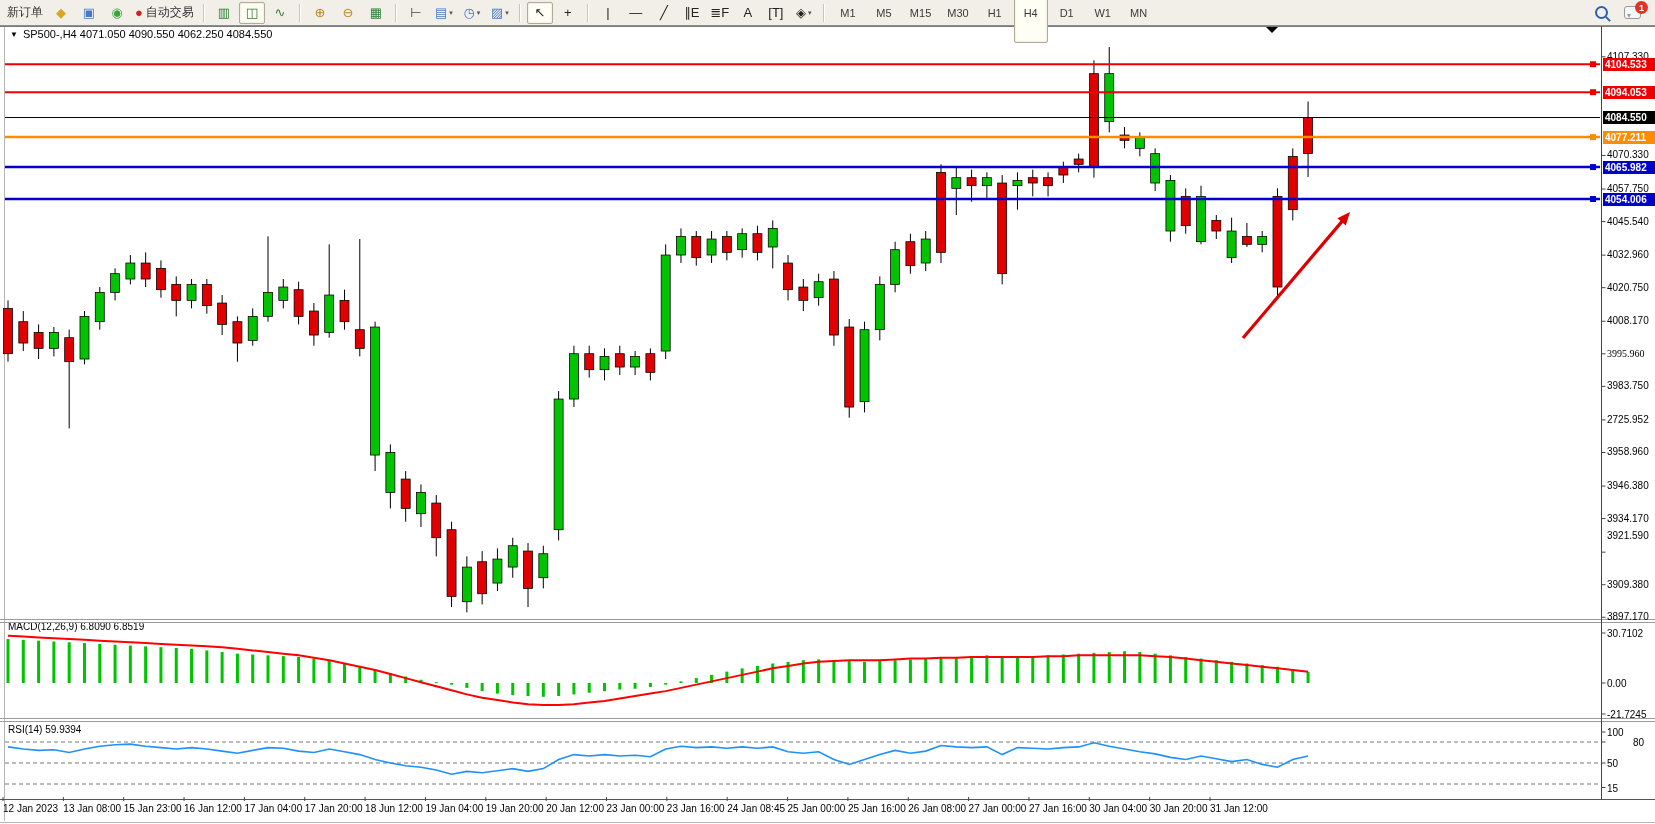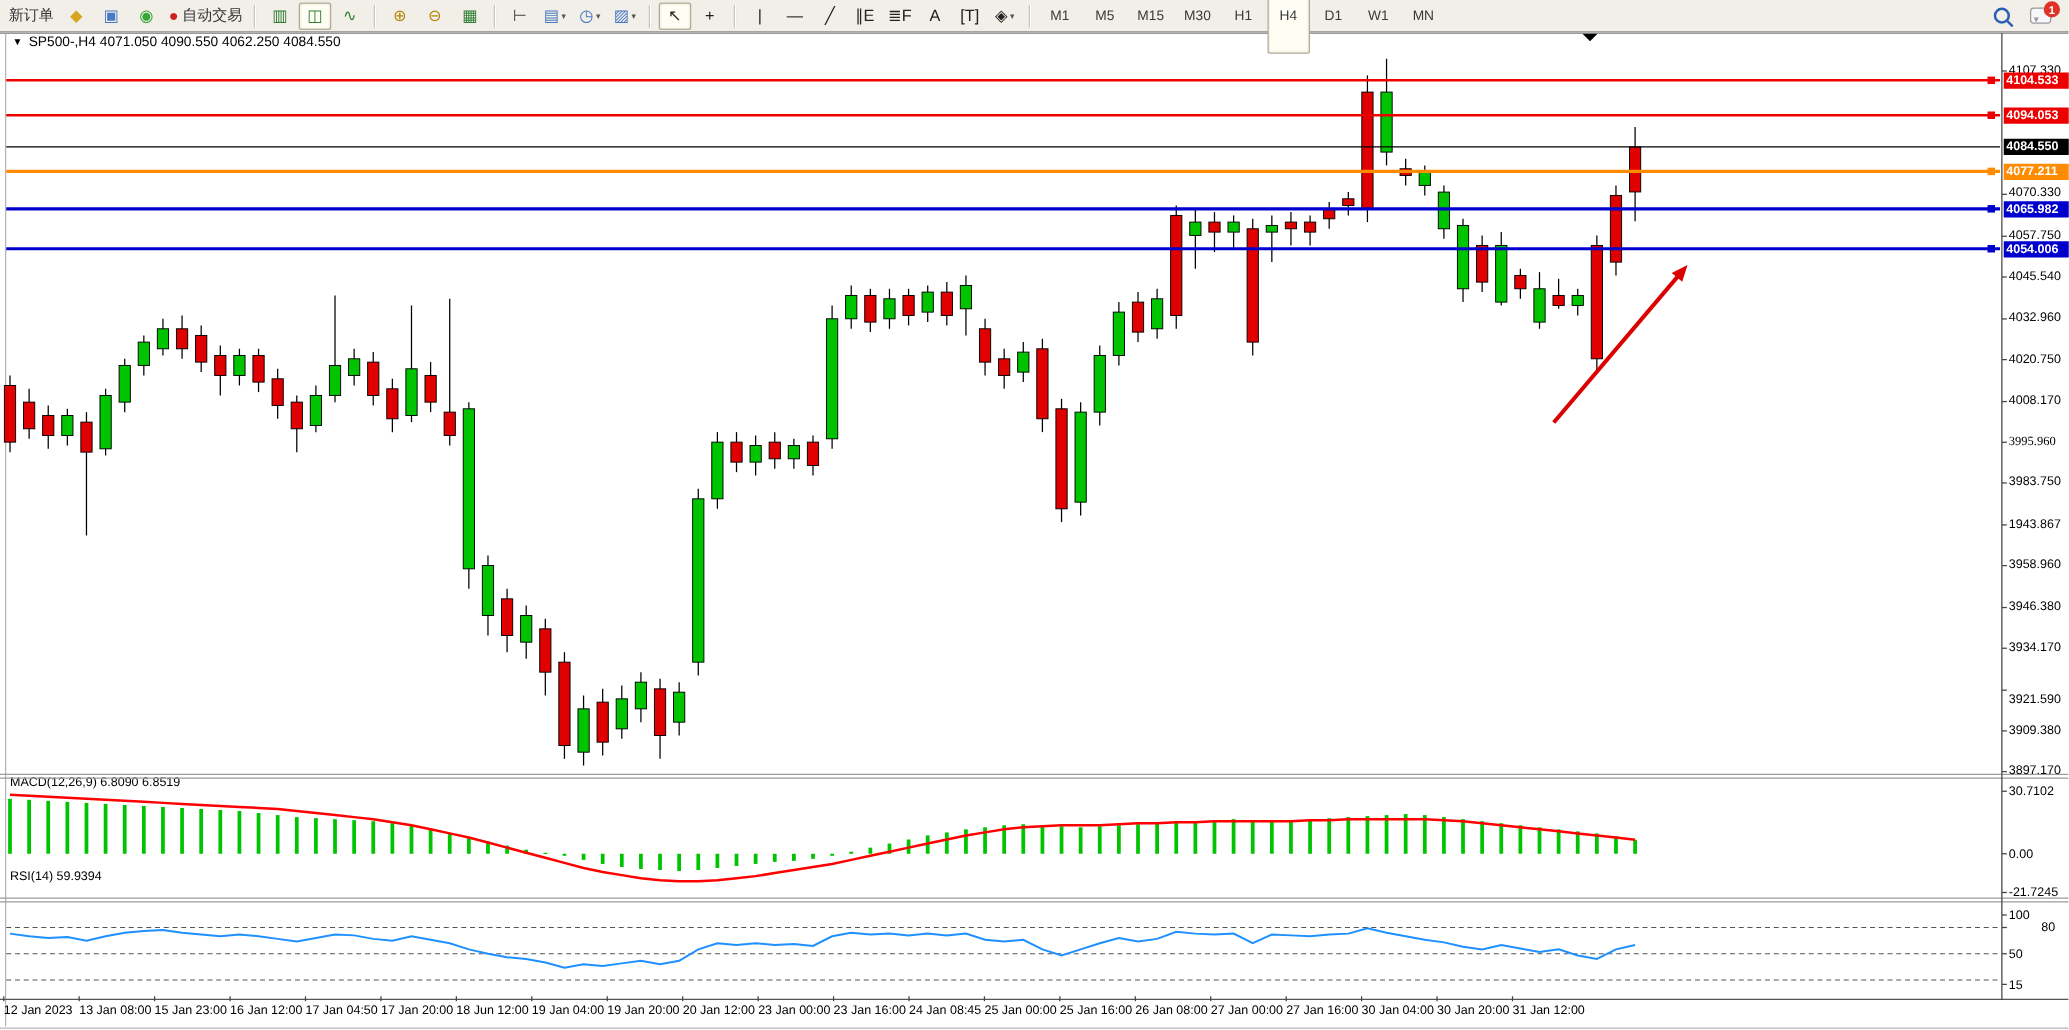--- a/index.html
+++ b/index.html
@@ -507,57 +507,57 @@
     <line x1="1149.65" y1="797" x2="1149.65" y2="801" stroke="#444"></line>
     <line x1="1210" y1="797" x2="1210" y2="801" stroke="#444"></line>
     <line x1="1243" y1="338" x2="1344.8216228295983" y2="218.09790208851055" stroke="#dd0000" stroke-width="3.2"></line>
     <polygon points="1350,212 1345.7774447839479,225.4692251984809 1337.392829412246,218.34895658917839" fill="#dd0000"></polygon>
     <polygon points="1266,27 1278,27 1272,33" fill="#000"></polygon>
   </svg>
 
 <div class="sym"><span class="tri">▼</span><span>SP500-,H4  4071.050 4090.550 4062.250 4084.550</span></div>
 
 <div class="ind-lbl" style="top:621px;left:8px">MACD(12,26,9) 6.8090 6.8519</div>
-<div class="ind-lbl" style="top:696px;left:8px">RSI(14) 59.9394</div>
+<div class="ind-lbl" style="top:724px;left:8px">RSI(14) 59.9394</div>
 
 <div id="overlays">
     <div class="plabel" style="top: 57.7475px; background: rgb(238, 0, 0);">4104.533</div>
     <div class="plabel" style="top: 85.6976px; background: rgb(238, 0, 0);">4094.053</div>
     <div class="plabel" style="top: 111.042px; background: rgb(0, 0, 0);">4084.550</div>
     <div class="plabel" style="top: 130.615px; background: rgb(255, 140, 0);">4077.211</div>
     <div class="plabel" style="top: 160.563px; background: rgb(0, 0, 205);">4065.982</div>
     <div class="plabel" style="top: 192.503px; background: rgb(0, 0, 205);">4054.006</div>
     <div class="ptick" style="top: 50.7879px;">4107.330</div>
     <div class="ptick" style="top: 149.467px;">4070.330</div>
     <div class="ptick" style="top: 183.018px;">4057.750</div>
     <div class="ptick" style="top: 215.582px;">4045.540</div>
     <div class="ptick" style="top: 249.133px;">4032.960</div>
     <div class="ptick" style="top: 281.697px;">4020.750</div>
     <div class="ptick" style="top: 315.248px;">4008.170</div>
     <div class="ptick" style="top: 347.812px; font-family: Liberation Serif, serif;">3995.960</div>
     <div class="ptick" style="top: 380.376px;">3983.750</div>
-    <div class="ptick" style="top: 413.927px;">1943.867</div>
+    <div class="ptick" style="top: 413.927px;">2725.952</div>
     <div class="ptick" style="top: 446.491px;">3958.960</div>
     <div class="ptick" style="top: 480.042px;">3946.380</div>
     <div class="ptick" style="top: 512.606px;">3934.170</div>
-    <div class="ptick" style="top: 554px;">3921.590</div>
+    <div class="ptick" style="top: 530px;">3921.590</div>
     <div class="ptick" style="top: 578.721px;">3909.380</div>
     <div class="ptick" style="top: 611.285px;">3897.170</div>
     <div class="stick" style="top: 628.004px;">30.7102</div>
     <div class="stick" style="top: 678px;">0.00</div>
     <div class="stick" style="top: 709px;">-21.7245</div>
     <div class="stick" style="top: 727px;">100</div>
     <div class="stick" style="top: 737px; padding-left: 26px;">80</div>
     <div class="stick" style="top: 758px;">50</div>
     <div class="stick" style="top: 782.5px;">15</div>
     <div class="tlabel" style="left: 3px;">12 Jan 2023</div>
     <div class="tlabel" style="left: 63.35px;">13 Jan 08:00</div>
     <div class="tlabel" style="left: 123.7px;">15 Jan 23:00</div>
     <div class="tlabel" style="left: 184.05px;">16 Jan 12:00</div>
-    <div class="tlabel" style="left: 244.4px;">17 Jan 04:50</div>
+    <div class="tlabel" style="left: 244.4px;">17 Jan 04:00</div>
     <div class="tlabel" style="left: 304.75px;">17 Jan 20:00</div>
     <div class="tlabel" style="left: 365.1px;">18 Jun 12:00</div>
     <div class="tlabel" style="left: 425.45px;">19 Jan 04:00</div>
     <div class="tlabel" style="left: 485.8px;">19 Jan 20:00</div>
     <div class="tlabel" style="left: 546.15px;">20 Jan 12:00</div>
     <div class="tlabel" style="left: 606.5px;">23 Jan 00:00</div>
     <div class="tlabel" style="left: 666.85px;">23 Jan 16:00</div>
     <div class="tlabel" style="left: 727.2px;">24 Jan 08:45</div>
     <div class="tlabel" style="left: 787.55px;">25 Jan 00:00</div>
     <div class="tlabel" style="left: 847.9px;">25 Jan 16:00</div>

